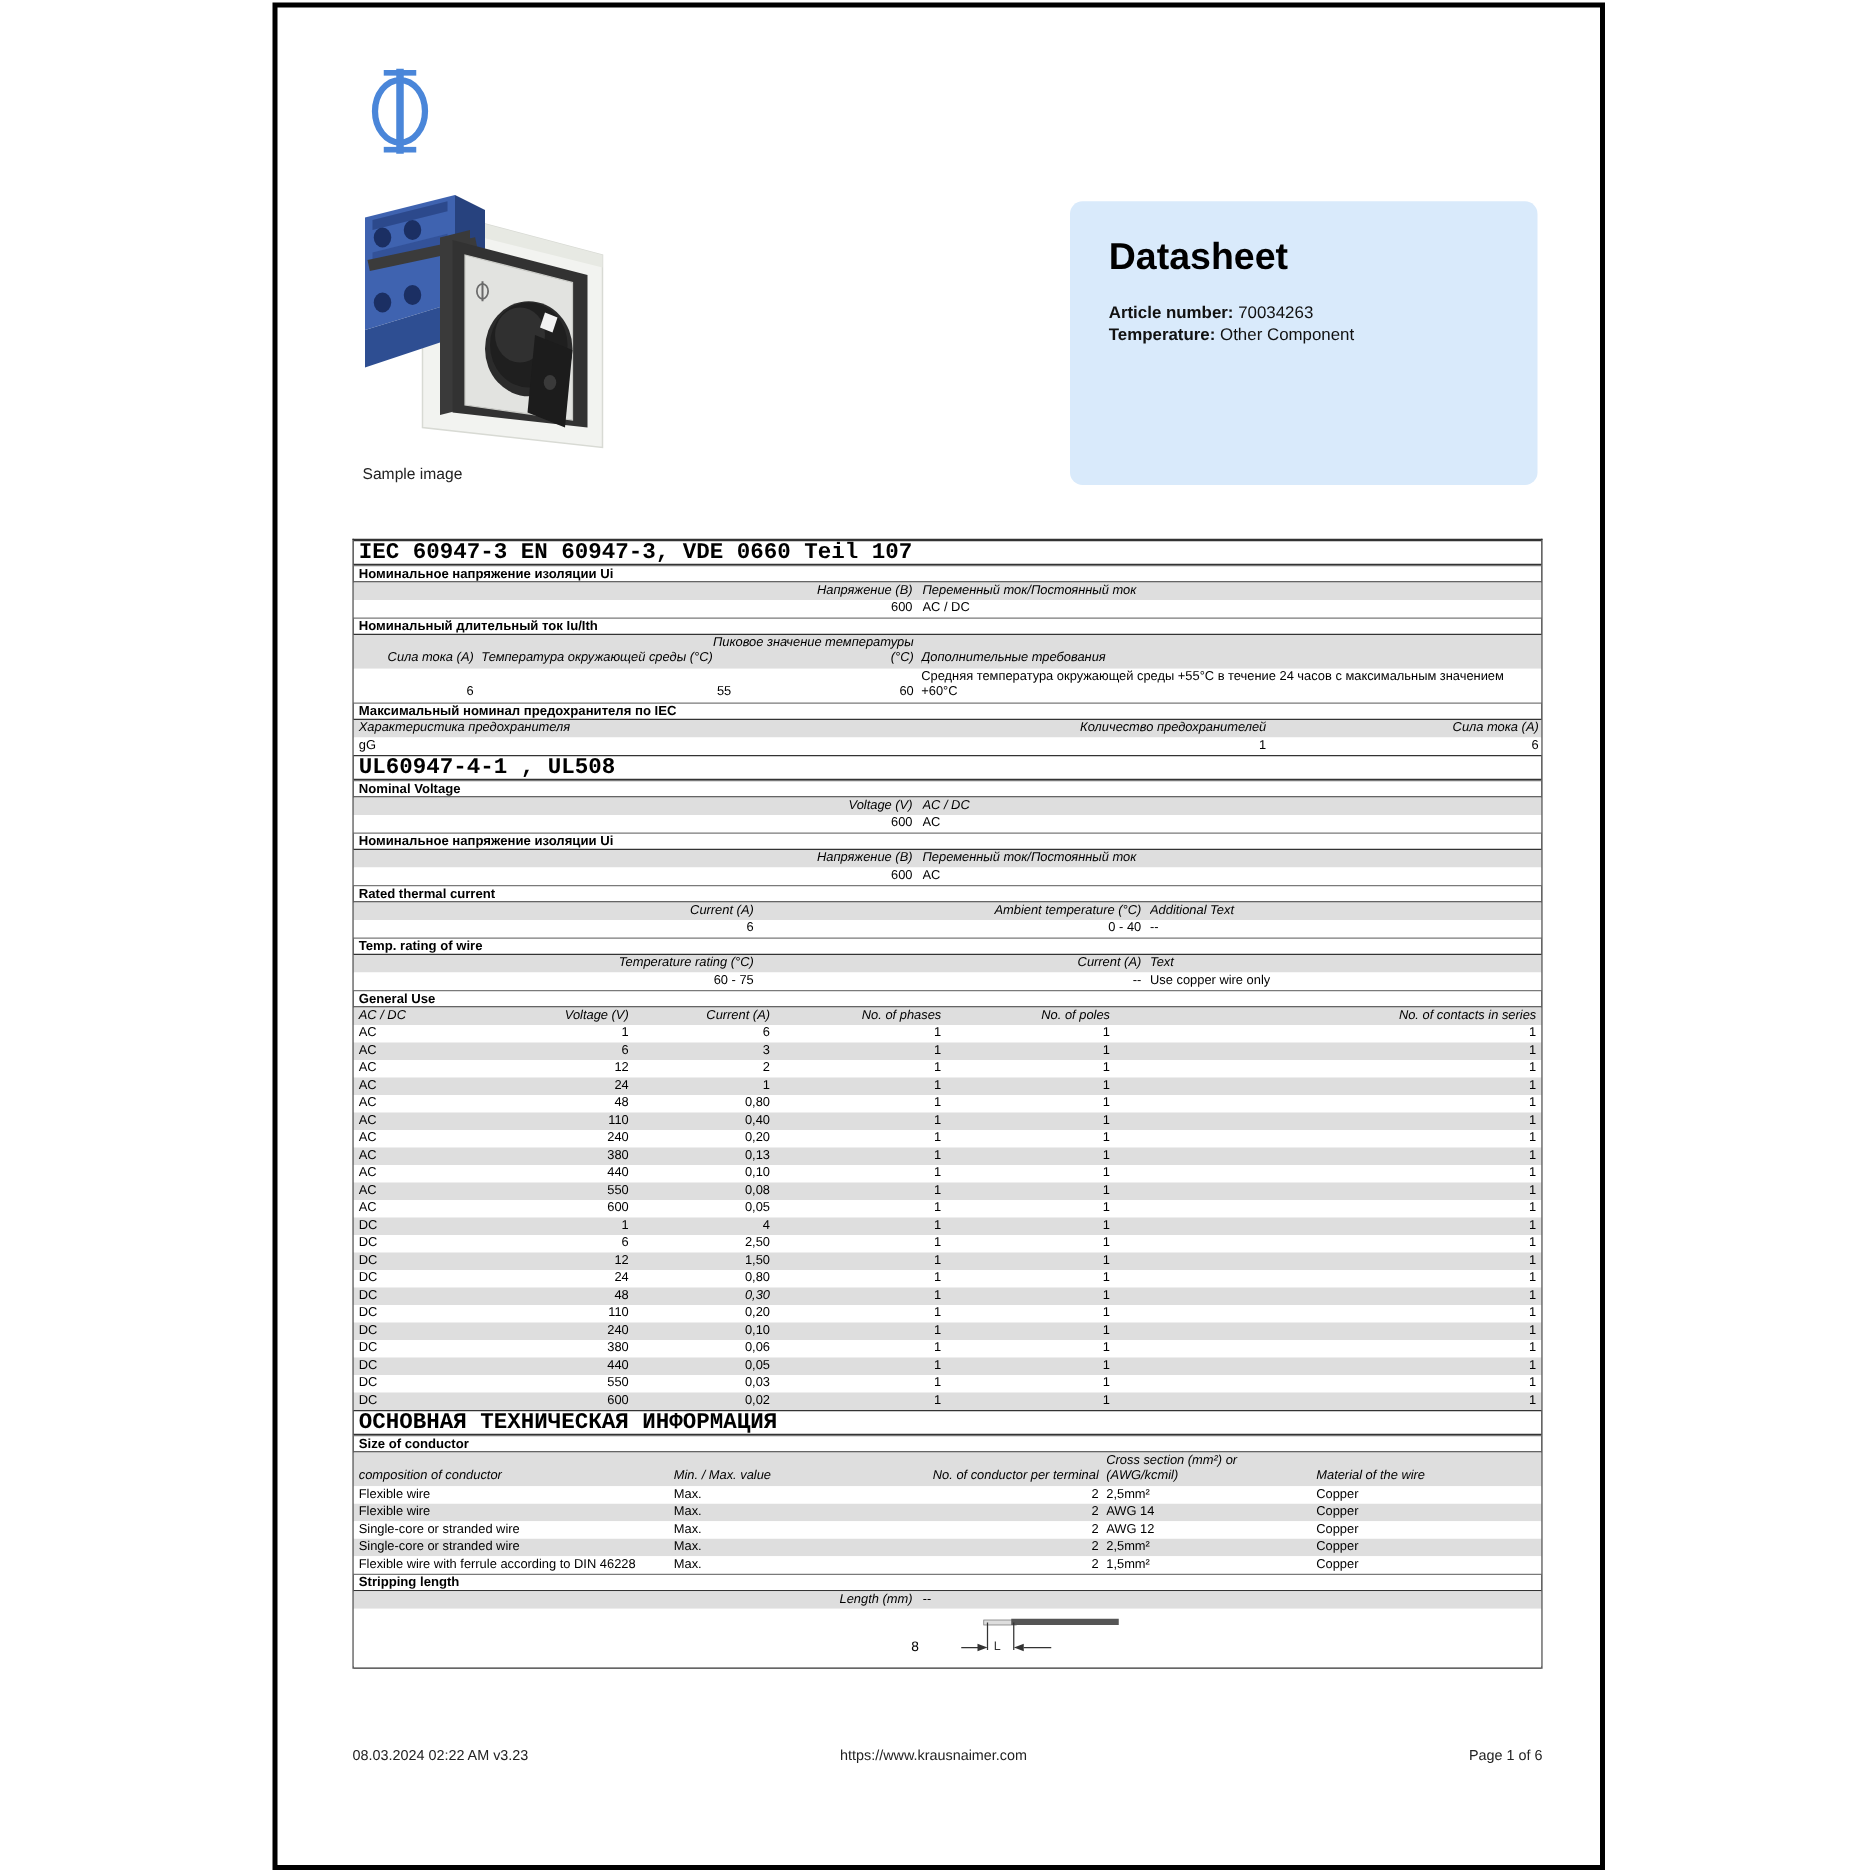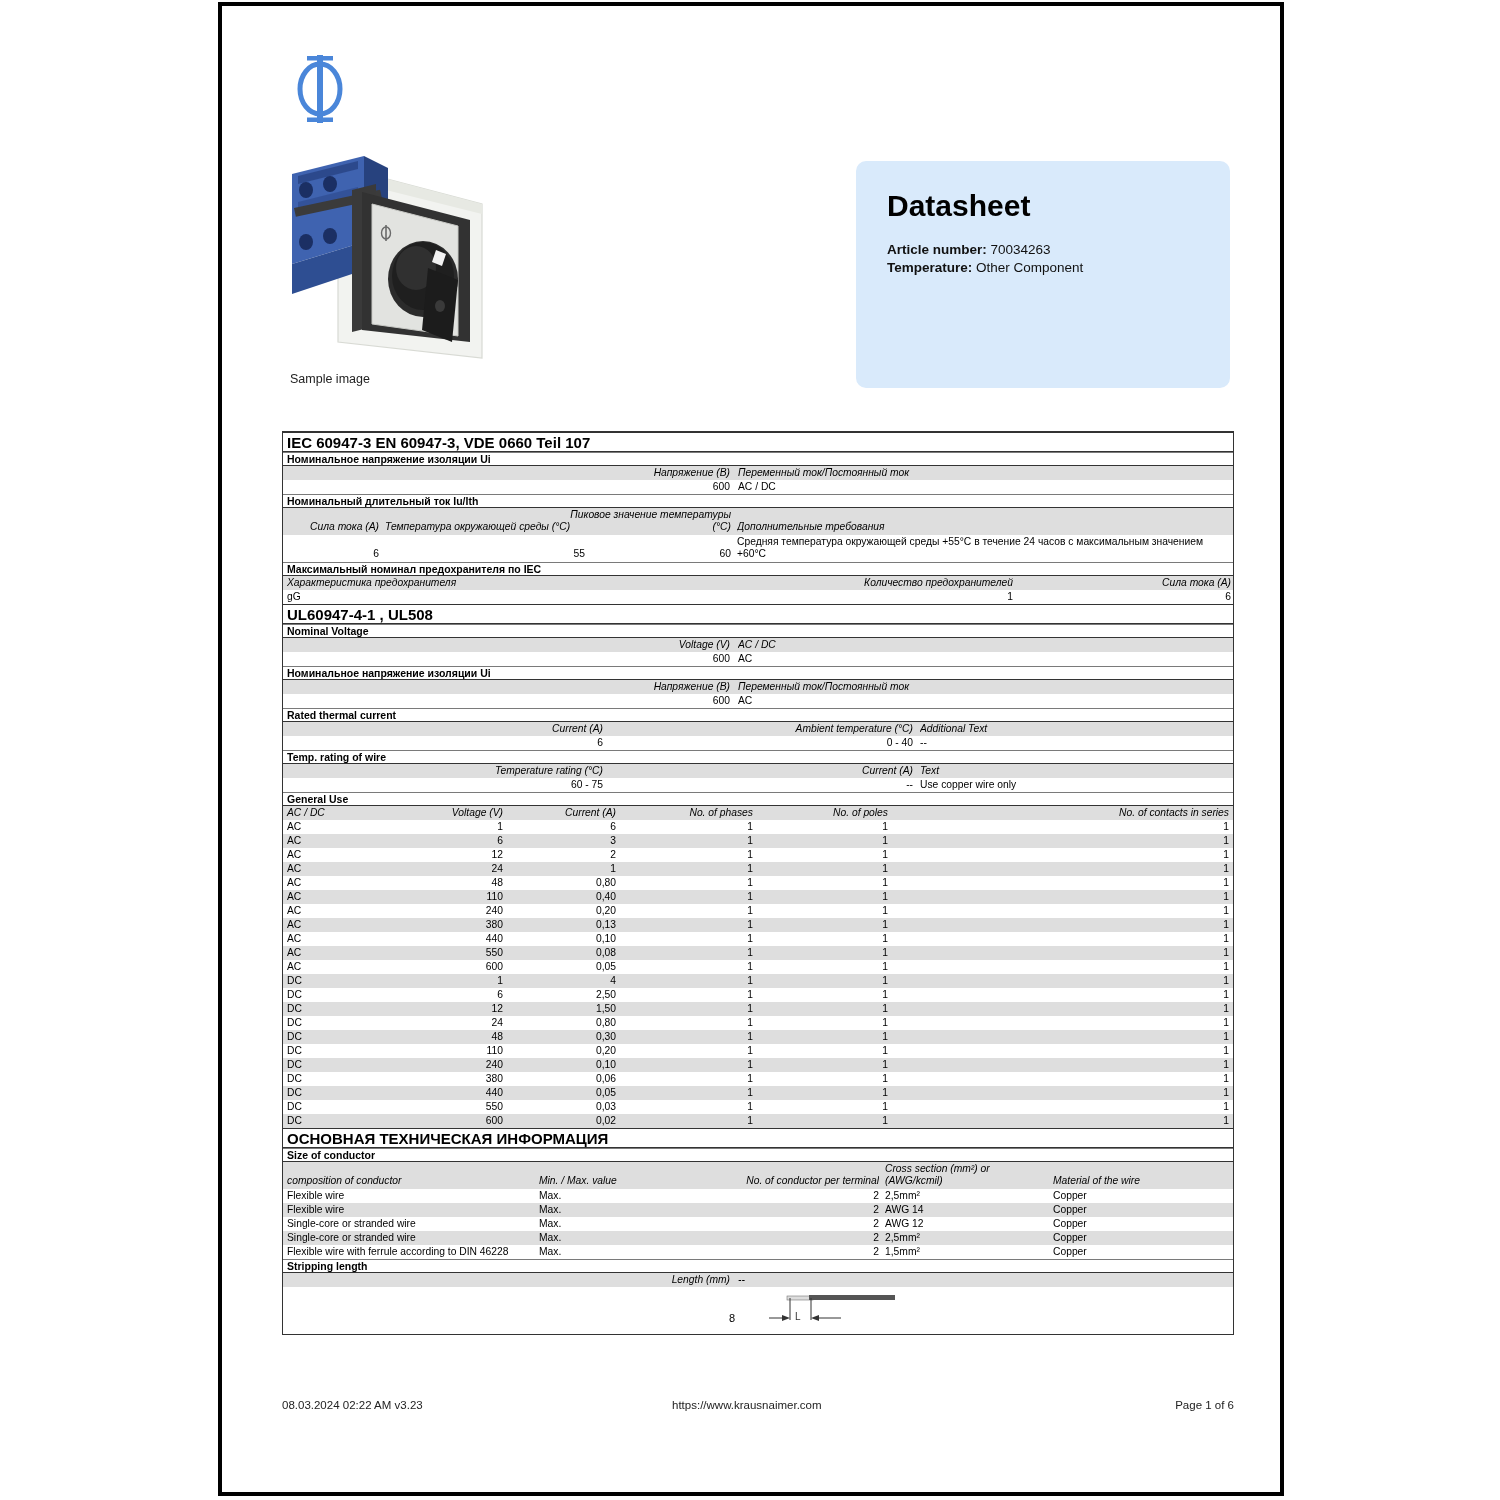--- a/index.html
+++ b/index.html
@@ -50,21 +50,21 @@
     width:952px;
     border-left:1.5px solid #333; border-right:1.5px solid #333;
     border-top:1.5px solid #333;
     font-size:10.3px;
   }
   .row { position:relative; width:100%; border-bottom:1px solid #9a9a9a; }
   .row.sec {
     border-top:1.5px solid #333; border-bottom:1.5px solid #333;
     font-weight:bold; font-size:12.6px; height:18px; line-height:17px;
   }
-  .row.sec.big { font-size:15px; height:20px; line-height:19px; }
+  .row.sec.big { font-size:18px; height:20px; line-height:19px;font-family:Liberation Mono, monospace; }
   .row.sub {
     font-weight:bold; font-size:10.5px; height:14px; line-height:13px;
     border-bottom:1.5px solid #333; border-top:1px solid #7a7a7a;
   }
   .row.hdr { background:#dedede; font-style:italic; height:14px; line-height:13.5px; border-bottom:none; }
   .row.hdr2 { background:#dedede; font-style:italic; height:27px; border-bottom:none; }
   .row.data { height:14px; line-height:13.5px; background:#fff; border-bottom:none; }
   .row.data.alt { background:#dedede; }
   .row.data2 { height:27px; background:#fff; border-bottom:none; }
 
@@ -386,21 +386,21 @@
             <span class="c l pad" style="left: 0px; width: 110px;">DC</span>
             <span class="c r" style="left: 110px; width: 110px;">24</span>
             <span class="c r" style="left: 228px; width: 105px;">0,80</span>
             <span class="c r" style="left: 345px; width: 125px;">1</span>
             <span class="c r" style="left: 480px; width: 125px;">1</span>
             <span class="c r" style="left: 690px; width: 256px;">1</span>
           </div>
           <div class="row data alt">
             <span class="c l pad" style="left: 0px; width: 110px;">DC</span>
             <span class="c r" style="left: 110px; width: 110px;">48</span>
-            <span class="c r" style="left: 228px; width: 105px;">0,30</span>
+            <span class="c r" style="left: 228px; width: 105px; font-style: italic;">0,30</span>
             <span class="c r" style="left: 345px; width: 125px;">1</span>
             <span class="c r" style="left: 480px; width: 125px;">1</span>
             <span class="c r" style="left: 690px; width: 256px;">1</span>
           </div>
           <div class="row data">
             <span class="c l pad" style="left: 0px; width: 110px;">DC</span>
             <span class="c r" style="left: 110px; width: 110px;">110</span>
             <span class="c r" style="left: 228px; width: 105px;">0,20</span>
             <span class="c r" style="left: 345px; width: 125px;">1</span>
             <span class="c r" style="left: 480px; width: 125px;">1</span>

